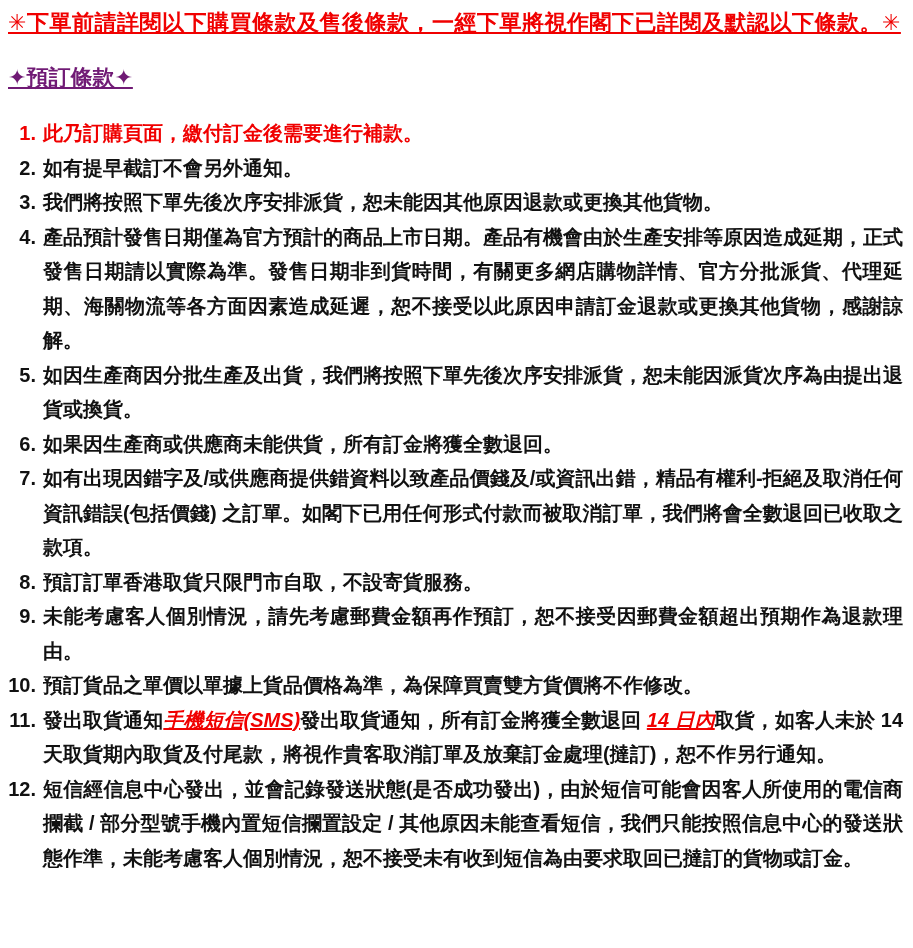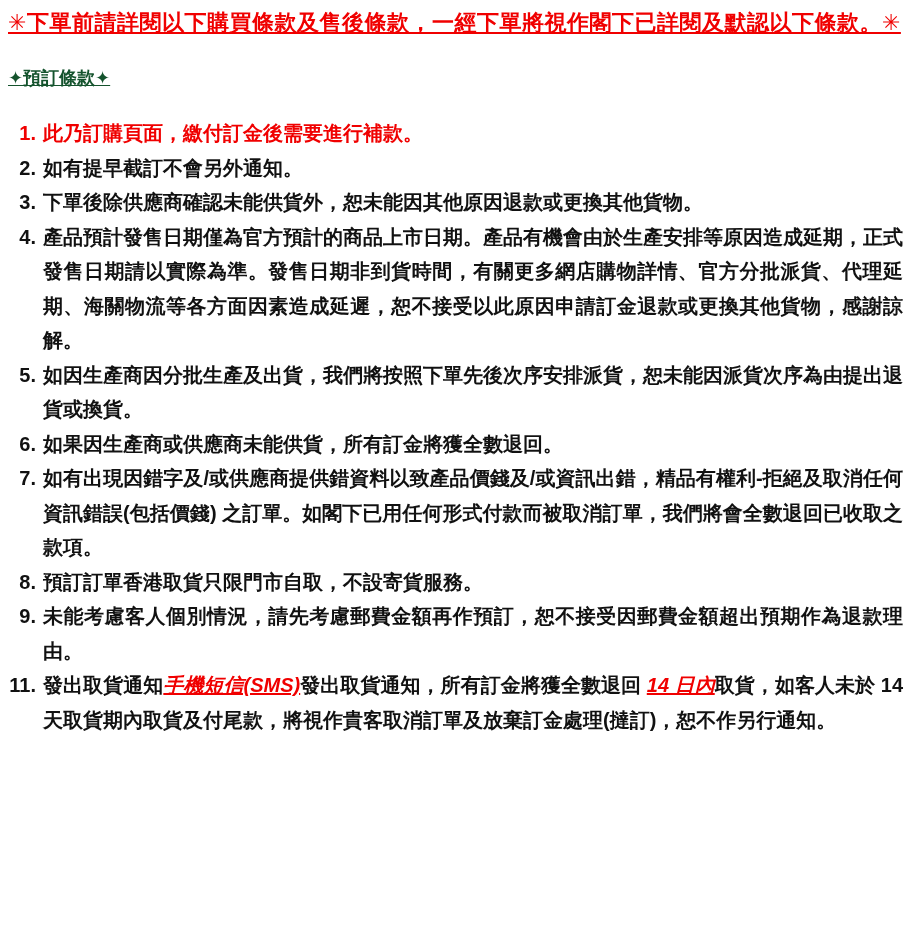--- a/index.html
+++ b/index.html
@@ -20,22 +20,22 @@
   }
   .notice {
     color: #f00000;
     font-size: 22px;
     line-height: 30px;
     text-decoration: underline;
     margin: 4px 0 0 0;
     letter-spacing: 0.5px;
   }
   .section-title {
-    color: #14532d;
-    font-size: 18px;
+    color: #701a75;
+    font-size: 22px;
     line-height: 28px;
     text-decoration: underline;
     margin: 26px 0 0 0;
     display: inline-block;
   }
   .terms-list {
     margin-top: 24px;
   }
   .term-row {
     display: flex;
@@ -86,21 +86,21 @@
       <div class="term-row red-item">
         <span class="term-num">1.</span>
         <span class="term-text"><span class="seg-plain">此乃訂購頁面，繳付訂金後需要進行補款。</span></span>
       </div>
       <div class="term-row">
         <span class="term-num">2.</span>
         <span class="term-text"><span class="seg-plain">如有提早截訂不會另外通知。</span></span>
       </div>
       <div class="term-row">
         <span class="term-num">3.</span>
-        <span class="term-text"><span class="seg-plain">下單後除供應商確認未能供貨外，恕未能因其他原因退款或更換其他貨物。</span></span>
+        <span class="term-text"><span class="seg-plain">我們將按照下單先後次序安排派貨，恕未能因其他原因退款或更換其他貨物。</span></span>
       </div>
       <div class="term-row">
         <span class="term-num">4.</span>
         <span class="term-text"><span class="seg-plain">產品預計發售日期僅為官方預計的商品上市日期。產品有機會由於生產安排等原因造成延期，正式發售日期請以實際為準。發售日期非到貨時間，有關更多網店購物詳情、官方分批派貨、代理延期、海關物流等各方面因素造成延遲，恕不接受以此原因申請訂金退款或更換其他貨物，感謝諒解。</span></span>
       </div>
       <div class="term-row">
         <span class="term-num">5.</span>
         <span class="term-text"><span class="seg-plain">如因生產商因分批生產及出貨，我們將按照下單先後次序安排派貨，恕未能因派貨次序為由提出退貨或換貨。</span></span>
       </div>
       <div class="term-row">
@@ -113,18 +113,26 @@
       </div>
       <div class="term-row">
         <span class="term-num">8.</span>
         <span class="term-text"><span class="seg-plain">預訂訂單香港取貨只限門市自取，不設寄貨服務。</span></span>
       </div>
       <div class="term-row">
         <span class="term-num">9.</span>
         <span class="term-text"><span class="seg-plain">未能考慮客人個別情況，請先考慮郵費金額再作預訂，恕不接受因郵費金額超出預期作為退款理由。</span></span>
       </div>
       <div class="term-row">
+        <span class="term-num">10.</span>
+        <span class="term-text"><span class="seg-plain">預訂貨品之單價以單據上貨品價格為準，為保障買賣雙方貨價將不作修改。</span></span>
+      </div>
+      <div class="term-row">
         <span class="term-num">11.</span>
         <span class="term-text"><span class="seg-plain">發出取貨通知</span><span class="seg-red-link">手機短信(SMS)</span><span class="seg-plain">發出取貨通知，所有訂金將獲全數退回 </span><span class="seg-red-link">14 日內</span><span class="seg-plain">取貨，如客人未於 14 天取貨期內取貨及付尾款，將視作貴客取消訂單及放棄訂金處理(撻訂)，恕不作另行通知。</span></span>
+      </div>
+      <div class="term-row">
+        <span class="term-num">12.</span>
+        <span class="term-text"><span class="seg-plain">短信經信息中心發出，並會記錄發送狀態(是否成功發出)，由於短信可能會因客人所使用的電信商攔截 / 部分型號手機內置短信攔置設定 / 其他原因未能查看短信，我們只能按照信息中心的發送狀態作準，未能考慮客人個別情況，恕不接受未有收到短信為由要求取回已撻訂的貨物或訂金。</span></span>
       </div>
     </div>
 
 </div>
 
 </body></html>

